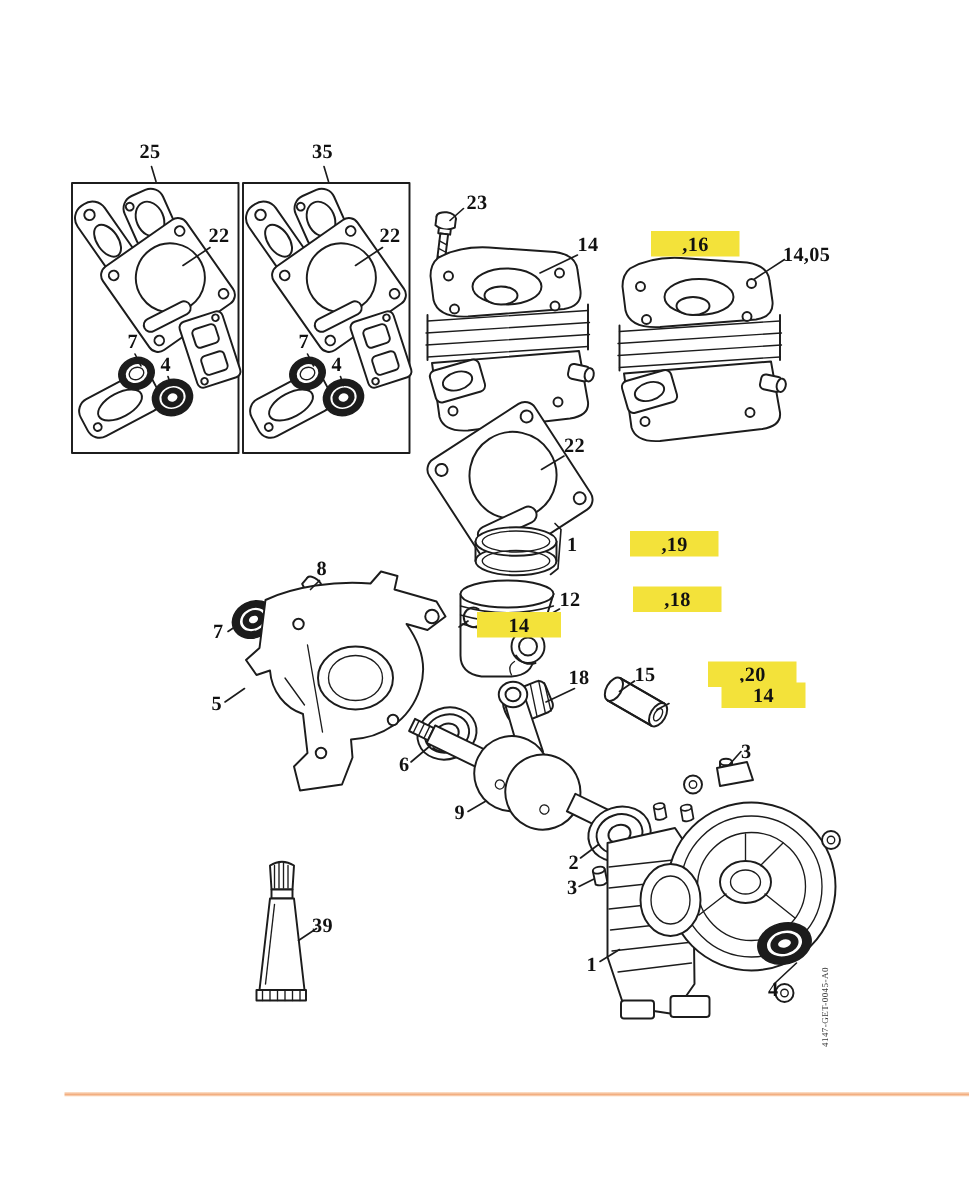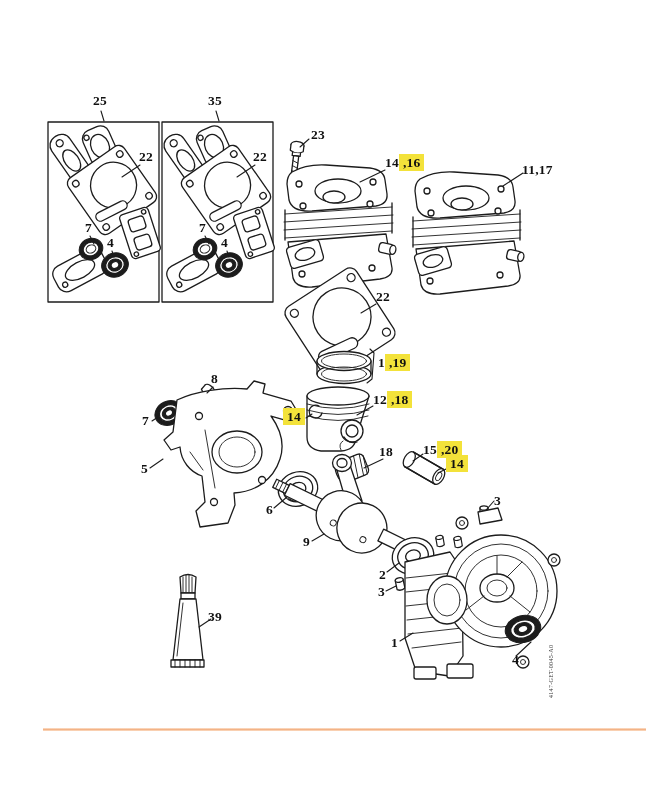--- a/index.html
+++ b/index.html
@@ -7,21 +7,21 @@
          font-family:Liberation Serif, serif;}
   svg.artwork{position:absolute;left:0;top:0;}
   svg.artwork *{stroke-linejoin:round;stroke-linecap:round;}
   .ln{stroke:#1c1c1c;stroke-width:1.3;fill:none;}
   .w{stroke:#1c1c1c;stroke-width:1.3;fill:#fff;}
   .d{stroke:#1c1c1c;stroke-width:1;fill:#1c1c1c;}
   .thin{stroke:#1c1c1c;stroke-width:0.9;fill:none;}
   .lead{stroke:#1c1c1c;stroke-width:1.1;fill:none;}
   .callout{position:absolute;font-weight:bold;font-size:13.5px;line-height:14px;
            color:#111;white-space:nowrap;letter-spacing:.2px;}
-  .callout .hl{background:#f3e23a;padding:1px 4px;}
+  .callout .hl{background:#f3e23a;padding:1px 21px;margin-left:35px;}
   .callout .hl:empty{display:none;padding:0;}
   .callout .plain:empty{display:none;}
   .code-vert{position:absolute;left:548px;top:638px;width:10px;height:62px;
              font-size:6px;color:#3a3a3a;letter-spacing:.3px;
              transform:rotate(-90deg) translate(-60px,0);transform-origin:0 0;
              white-space:nowrap;}
   .divider{position:absolute;left:43px;top:728px;width:603px;height:3px;
            background:linear-gradient(#fde4cf,#f2ae80 55%,#fde4cf);}
 </style>
 </head>
@@ -326,21 +326,21 @@
   <div class="callout" style="left:93px;top:94px"><span class="plain">25</span></div>
   <div class="callout" style="left:208px;top:94px"><span class="plain">35</span></div>
   <div class="callout" style="left:139px;top:150px"><span class="plain">22</span></div>
   <div class="callout" style="left:253px;top:150px"><span class="plain">22</span></div>
   <div class="callout" style="left:85px;top:221px"><span class="plain">7</span></div>
   <div class="callout" style="left:107px;top:236px"><span class="plain">4</span></div>
   <div class="callout" style="left:199px;top:221px"><span class="plain">7</span></div>
   <div class="callout" style="left:221px;top:236px"><span class="plain">4</span></div>
   <div class="callout" style="left:311px;top:128px"><span class="plain">23</span></div>
   <div class="callout" style="left:385px;top:156px"><span class="plain">14</span><span class="hl">,16</span></div>
-  <div class="callout" style="left:522px;top:163px"><span class="plain">11,17</span></div>
+  <div class="callout" style="left:522px;top:163px"><span class="plain">14,05</span></div>
   <div class="callout" style="left:376px;top:290px"><span class="plain">22</span></div>
   <div class="callout" style="left:378px;top:356px"><span class="plain">1</span><span class="hl">,19</span></div>
   <div class="callout" style="left:373px;top:393px"><span class="plain">12</span><span class="hl">,18</span></div>
   <div class="callout" style="left:283px;top:410px"><span class="hl">14</span></div>
   <div class="callout" style="left:379px;top:445px"><span class="plain">18</span></div>
   <div class="callout" style="left:423px;top:443px"><span class="plain">15</span><span class="hl">,20</span></div>
   <div class="callout" style="left:446px;top:457px"><span class="hl">14</span></div>
   <div class="callout" style="left:211px;top:372px"><span class="plain">8</span></div>
   <div class="callout" style="left:142px;top:414px"><span class="plain">7</span></div>
   <div class="callout" style="left:141px;top:462px"><span class="plain">5</span></div>

